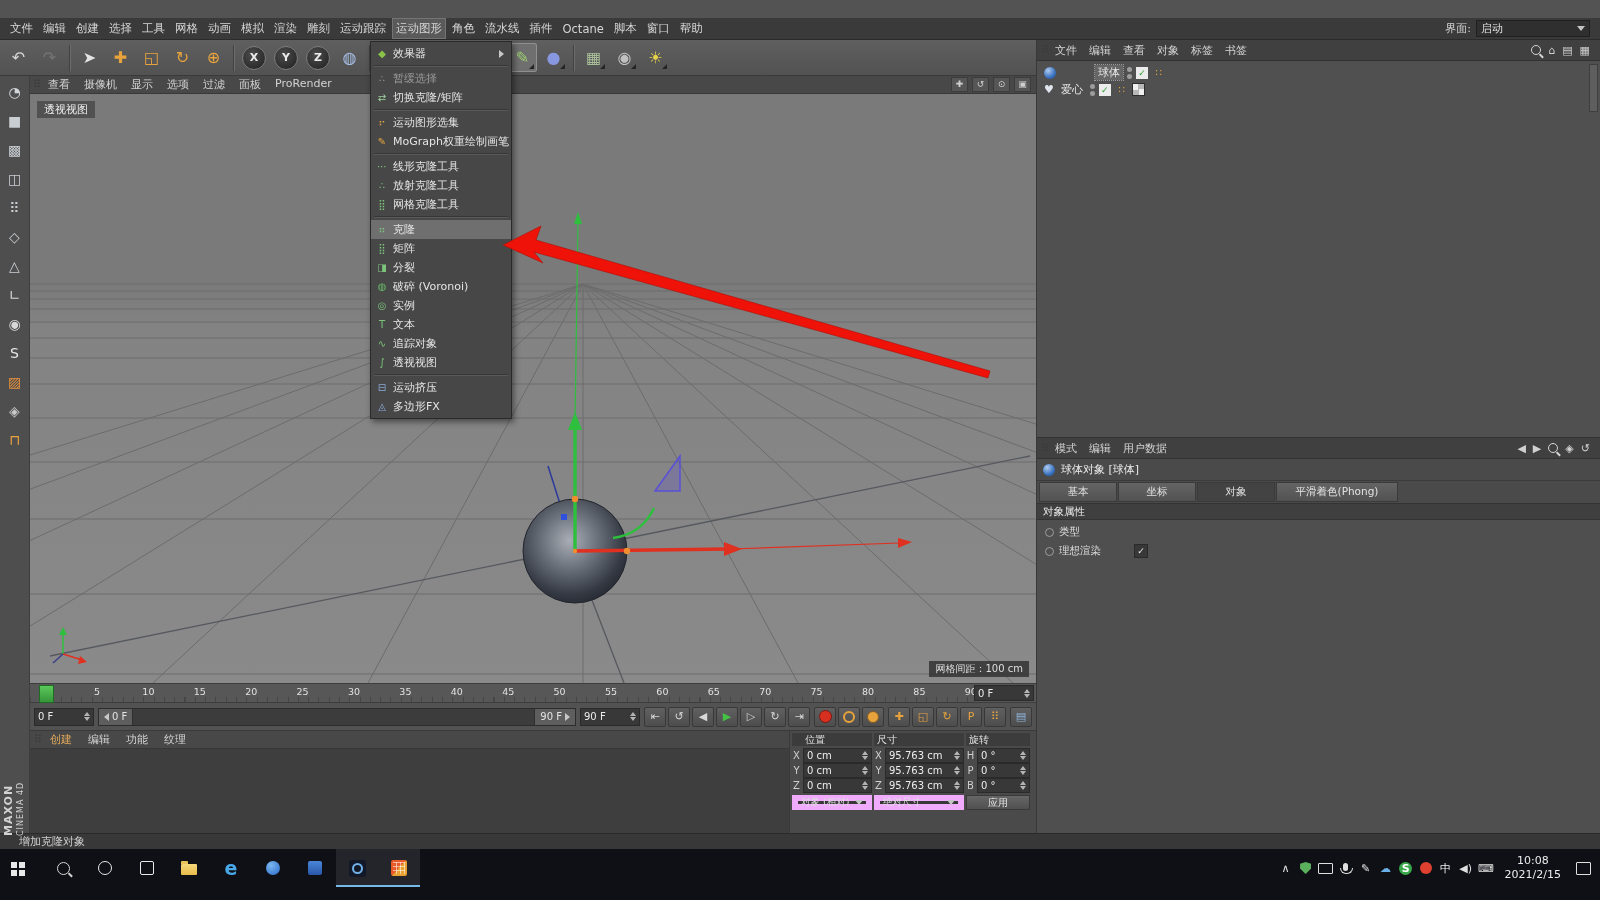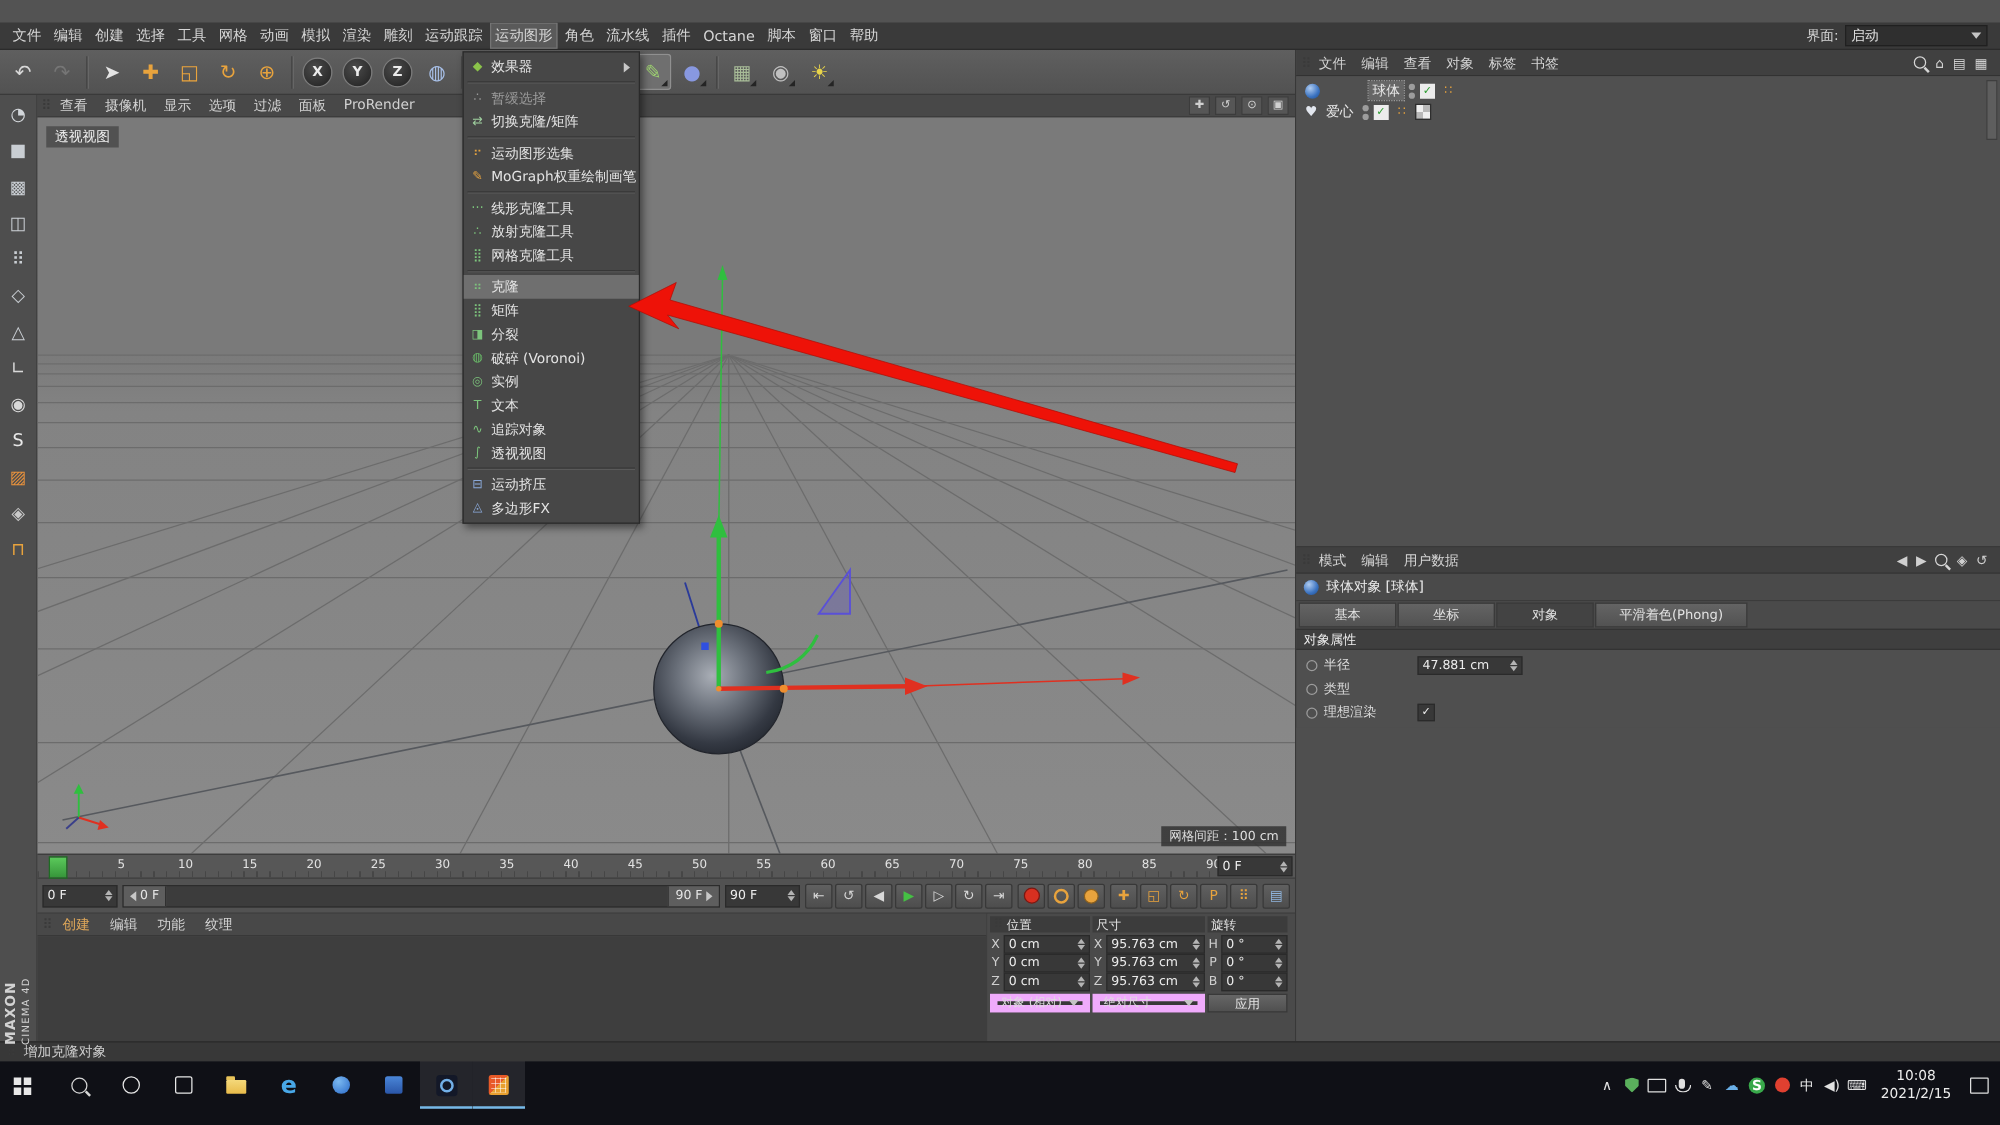--- a/index.html
+++ b/index.html
@@ -742,28 +742,20 @@
         <div class="am-tab">坐标</div>
         <div class="am-tab active">对象</div>
         <div class="am-tab">平滑着色(Phong)</div>
       </div>
     <div class="am-section">
       <span>对象属性</span>
     </div>
     <div class="am-rows">
       <div class="am-row">
         <span class="anim-dot"></span>
-        <span class="am-label">半径</span>
-        <div class="field am-field">
-          <span class="field-val">47.881 cm</span>
-          <span class="stepper"></span>
-        </div>
-      </div>
-      <div class="am-row">
-        <span class="anim-dot"></span>
         <span class="am-label">类型</span>
       </div>
       <div class="am-row">
         <span class="anim-dot"></span>
         <span class="am-label">理想渲染</span>
         <span class="am-check"></span>
       </div>
     </div>
     <div class="am-fill"></div>
   </div>

